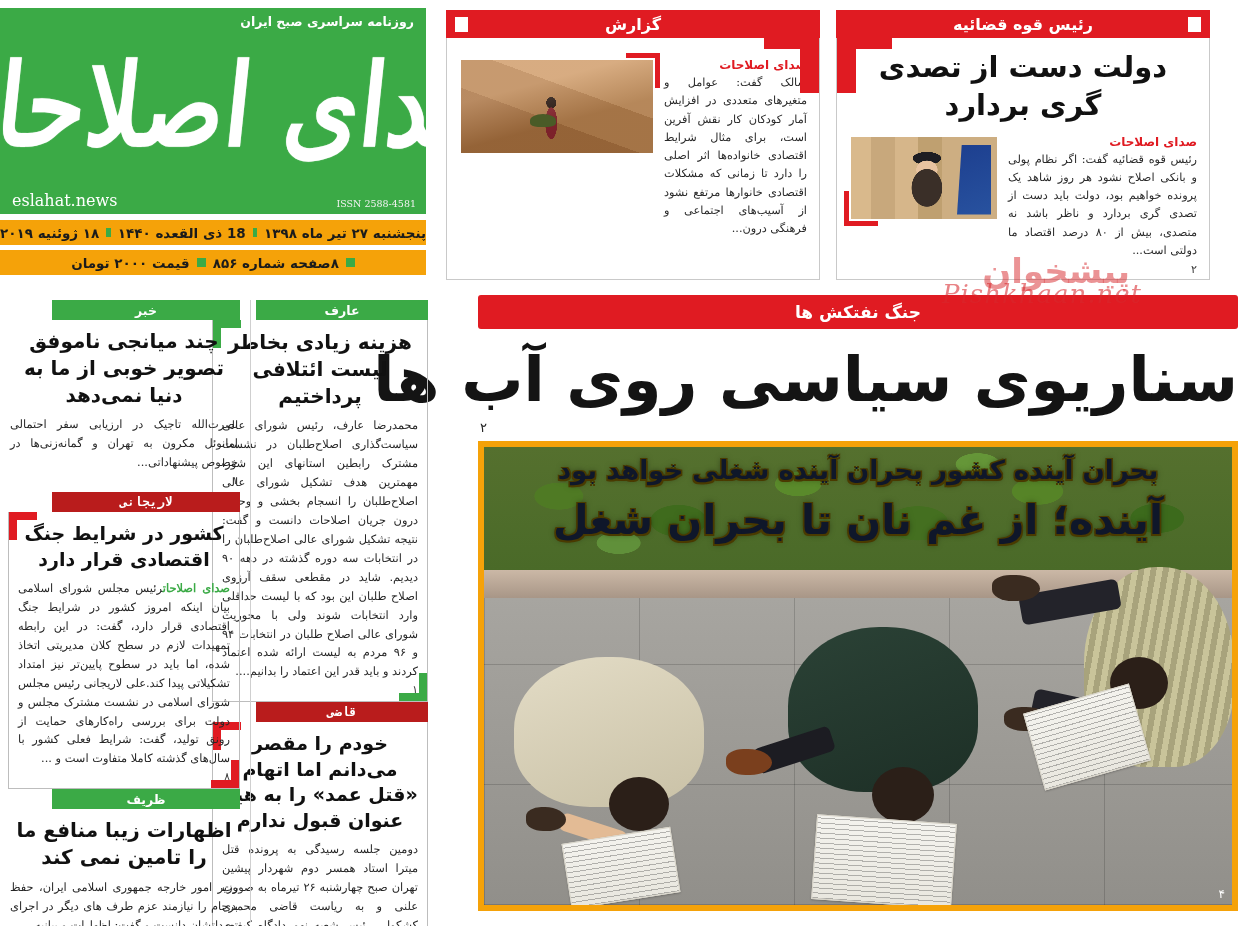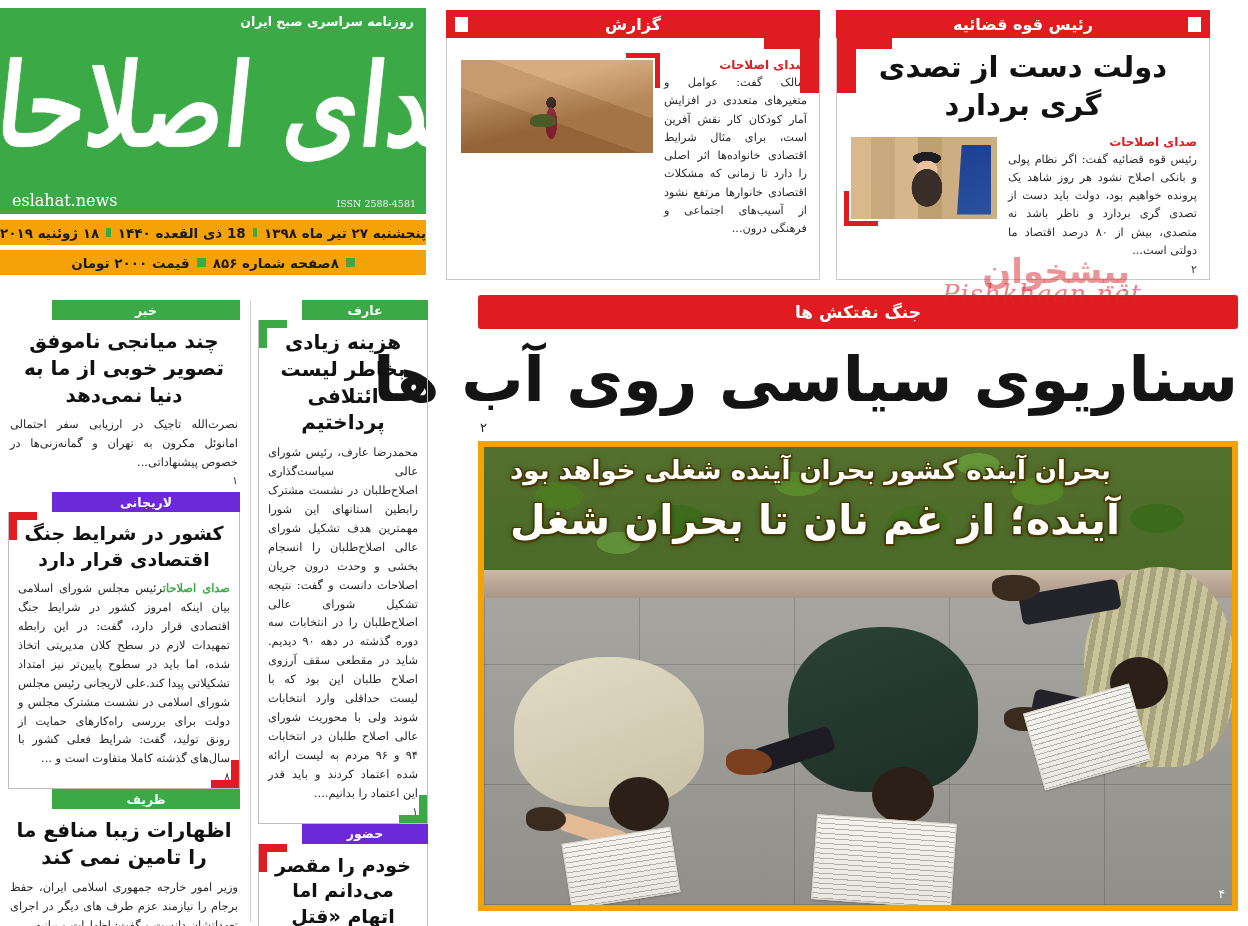--- a/index.html
+++ b/index.html
@@ -235,50 +235,50 @@
     position:absolute; background:#f2f1ec; border:1px solid #d6d2c6;
     box-shadow:0 1px 2px rgba(0,0,0,.25);
     background-image:
       repeating-linear-gradient(0deg, rgba(60,60,60,.35) 0 1px, transparent 1px 5px),
       linear-gradient(#f4f3ee,#e9e7df);
   }
   .limb{ position:absolute; background:#e3bb95; border-radius:6px; }
   .shoe{ position:absolute; background:#3a2b20; border-radius:40% 55% 50% 45%; }
 
   .overlay-txt{
-    position:absolute; top:8px; right:0; left:0; text-align:left;
-    color:#ffffff; font-weight:bold; z-index:5;
+    position:absolute; top:8px; right:0; left:0; text-align:center;
+    color:#0f172a; font-weight:bold; z-index:5;
     text-shadow:
       -1.5px -1.5px 0 #4a3a00, 1.5px -1.5px 0 #4a3a00,
       -1.5px 1.5px 0 #4a3a00, 1.5px 1.5px 0 #4a3a00,
       0 0 6px rgba(0,0,0,.55);
   }
   .ov-1{ font-size:26px; line-height:1.2; padding:0 26px; }
   .ov-2{ font-size:41px; line-height:1.2; margin-top:10px; padding:0 26px; }
   .bp-pagenum{
     position:absolute; bottom:4px; right:7px; color:#fff; font-size:12px; z-index:5;
     font-family:"DejaVu Serif","Liberation Serif",serif;
   }
 
   
   .mid-col{
-    position:absolute; top:300px; right:820px; width:170px; bottom:0;
+    position:absolute; top:300px; right:820px; width:216px; bottom:0;
     display:flex; flex-direction:column; gap:0;
   }
   
   .right-col{
     position:absolute; top:300px; left:8px; width:232px; bottom:0;
     display:flex; flex-direction:column;
   }
   .minitag{
     height:20px; color:#fff; font-size:12.5px; font-weight:bold;
     display:flex; align-items:center; justify-content:center;margin-left:44px;
   }
   .minitag.green{ background:#3BAA46; }
-  .minitag.red{ background:#6d28d9; }
+  .minitag.red{ background:#b91c1c;font-family:Liberation Mono, monospace; }
   .minibox{
     position:relative; border:1px solid #bdbdbd; border-top:none;
     padding:9px 9px 6px 9px; overflow:hidden;
   }
   .minibox.noborder{ border:none; padding:8px 2px 6px 2px; }
   .mini-corner{
     position:absolute; width:8px; height:28px; background:#E01B22;
   }
   .mini-corner.green{ background:#3BAA46; }
   .mini-corner.tl{ top:0; left:0; }
@@ -452,21 +452,21 @@
         <div class="mini-pg">۱</div>
         <div class="mini-corner green bl"></div>
         <div class="mini-corner green bl h"></div>
       </div>
     </div>
 
     <div class="spacer"></div>
 
     <div>
       <div class="minitag red">
-        <span>حضور</span>
+        <span>قاضی</span>
       </div>
       <div class="minibox">
         <div class="mini-corner tl"></div>
         <div class="mini-corner tl h"></div>
         <div class="mini-head sm">خودم را مقصر می‌دانم اما اتهام «قتل عمد» را به هیچ عنوان قبول ندارم</div>
         <div class="mini-body">دومین جلسه رسیدگی به پرونده قتل میترا استاد همسر دوم شهردار پیشین تهران صبح چهارشنبه ۲۶ تیرماه به صورت علنی و به ریاست قاضی محمدی کشکولی رئیس شعبه نهم دادگاه کیفری یک تهران برگزار شد.دومین جلسه رسیدگی به پرونده قتل میترا استاد در حالی آغاز شد که پسر میترا استاد در دادگاه حضور داشت.در ابتدای دومین جلسه رسیدگی به پرونده قتل میترا استاد...</div>
 
       </div>
     </div>
 

